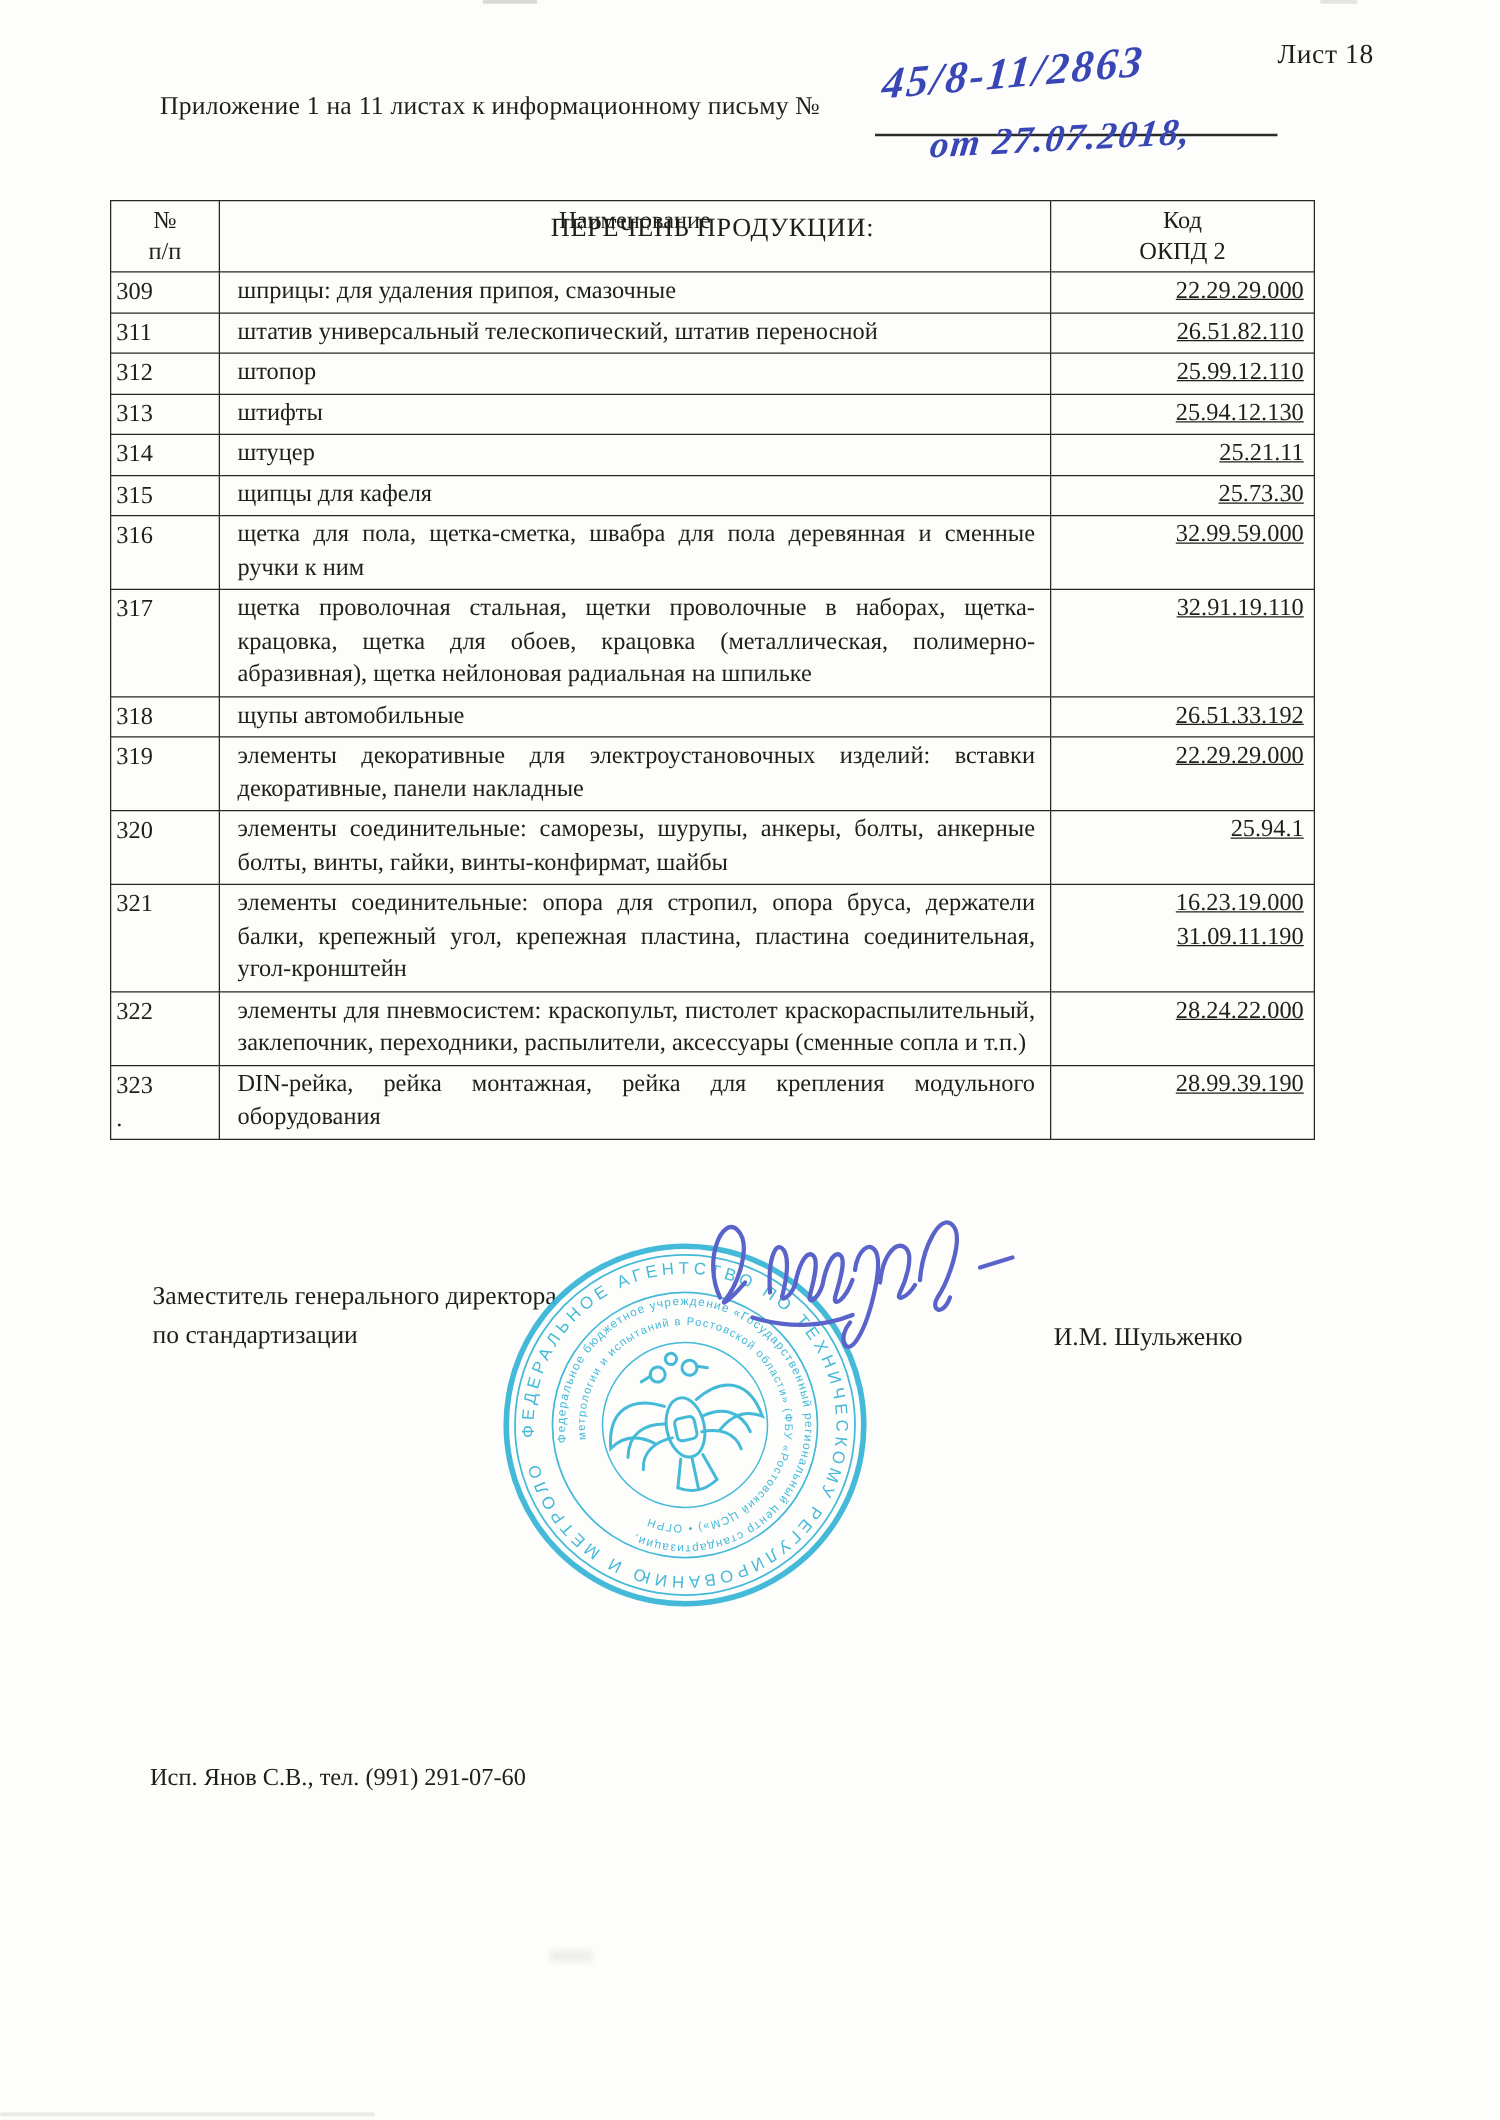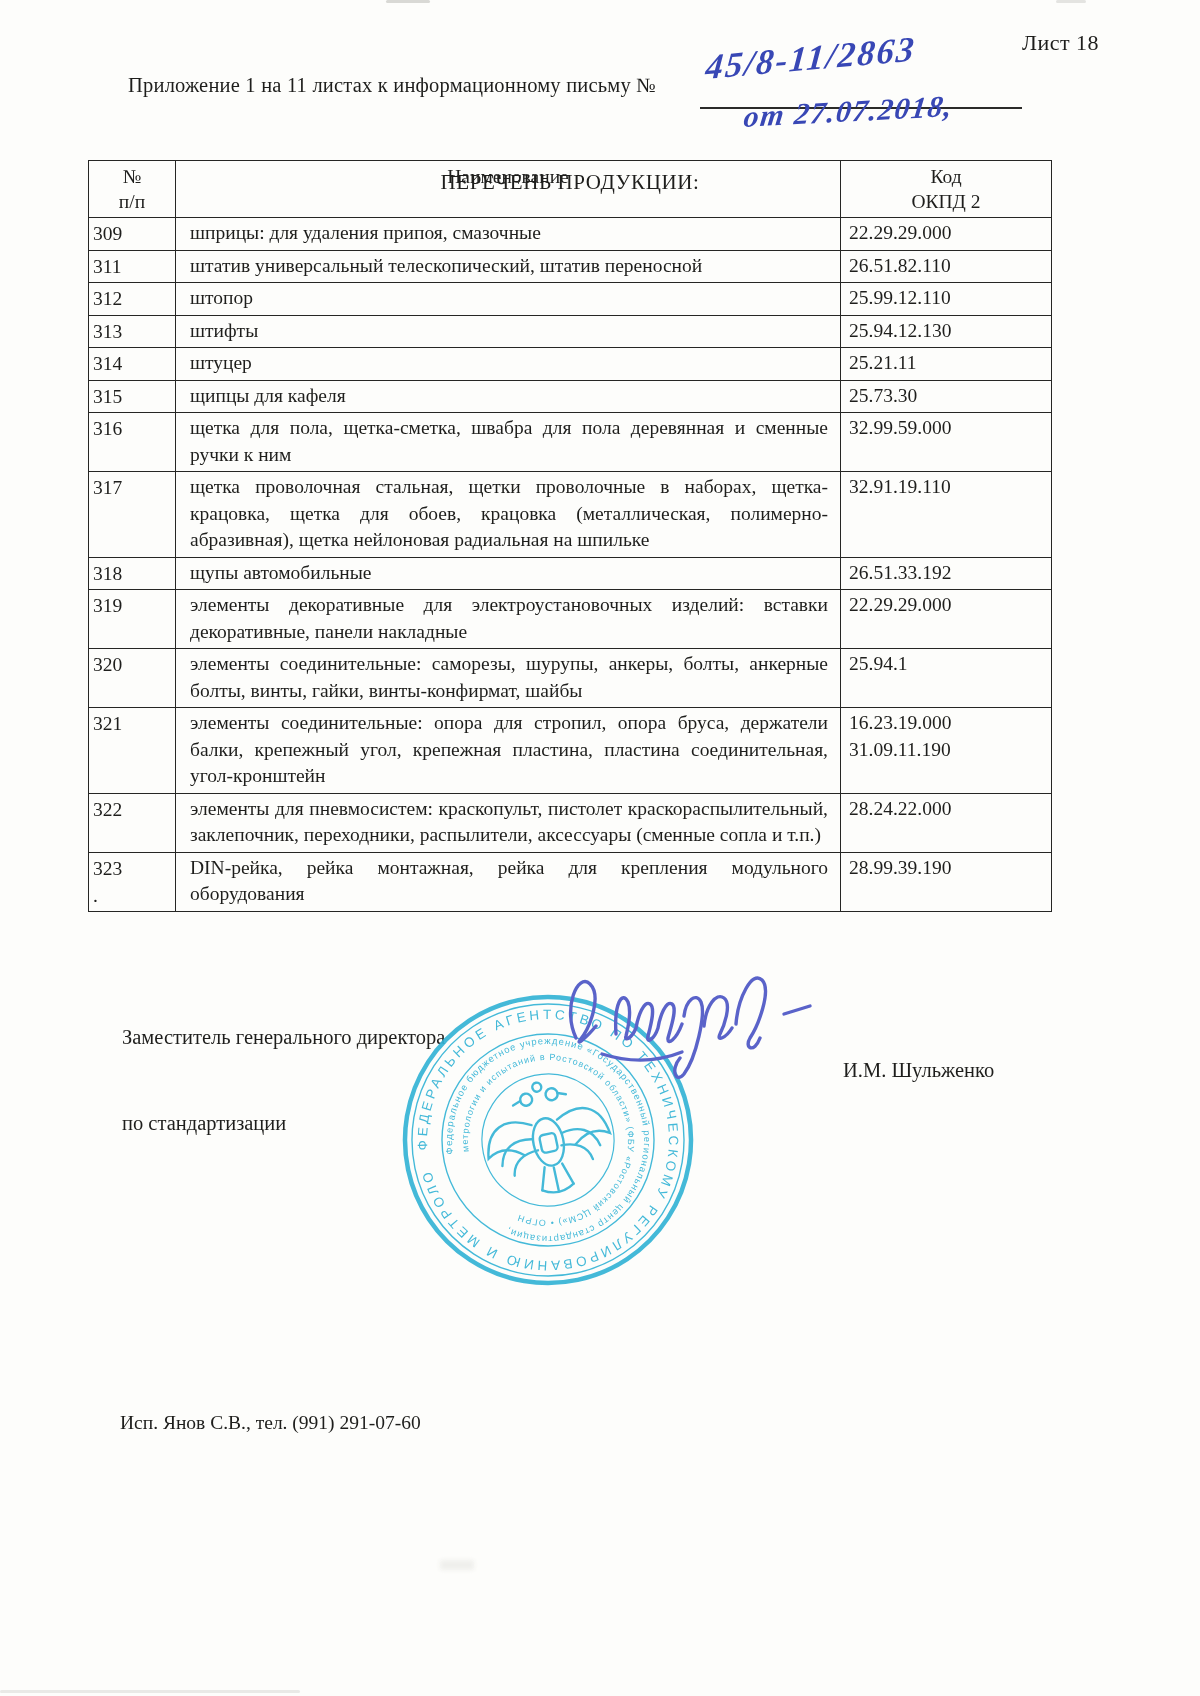--- a/index.html
+++ b/index.html
@@ -53,24 +53,24 @@
   .doc-table th,.doc-table td{
     border:1.7px solid #262624;
     vertical-align:top;
   }
   .doc-table th{
     font-weight:normal;text-align:center;
     padding:3px 6px;line-height:25px;white-space:pre-line;
   }
   td.c-num{width:78px;text-align:left;padding:2px 4px;line-height:27px;white-space:pre-line;}
   td.c-name{padding:2px 12px 3px 14px;text-align:justify;line-height:26.5px;}
-  td.c-code{width:194px;text-align:left;padding:2px 8px;line-height:26.5px;white-space:pre-line;}
+  td.c-code{width:194px;text-align:right;padding:2px 8px;line-height:26.5px;white-space:pre-line;text-decoration:underline;}
   
   .role-line1{position:absolute;left:122px;top:1026px;font-size:20.5px;}
-  .role-line2{position:absolute;left:122px;top:1112px;font-size:20.5px;}
+  .role-line2{position:absolute;left:122px;top:1057px;font-size:20.5px;}
   .signatory-name{position:absolute;left:843px;top:1059px;font-size:20.5px;text-align:center;}
   .executor{position:absolute;left:120px;top:1412px;font-size:19.5px;}
   
   .stamp-svg{position:absolute;left:398px;top:990px;opacity:.92;}
   .sign-svg{position:absolute;left:558px;top:942px;}
   
   .artifact{position:absolute;background:#d9d9d5;border-radius:2px;}
   .a1{left:386px;top:0;width:44px;height:3px;}
   .a2{left:1056px;top:0;width:30px;height:3px;opacity:.7;}
   .a3{left:440px;top:1560px;width:34px;height:10px;background:#efefec;filter:blur(2px);}

